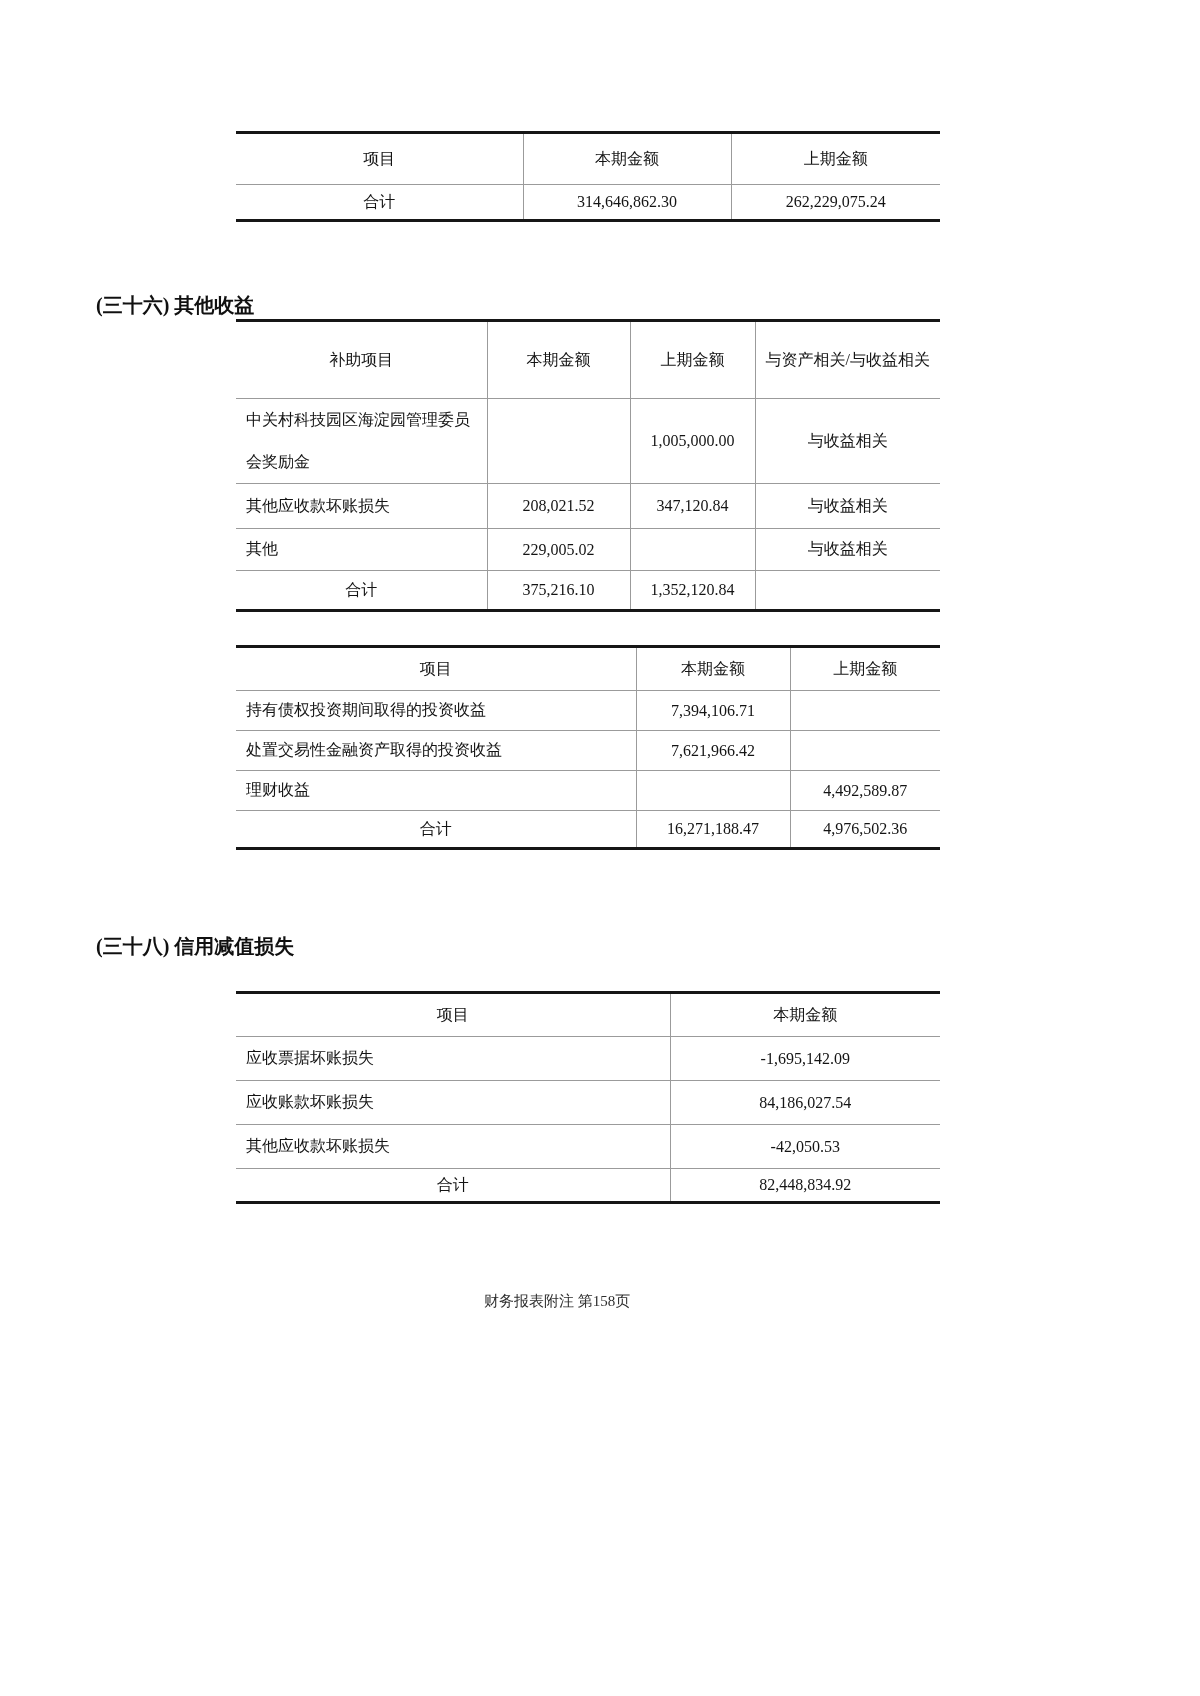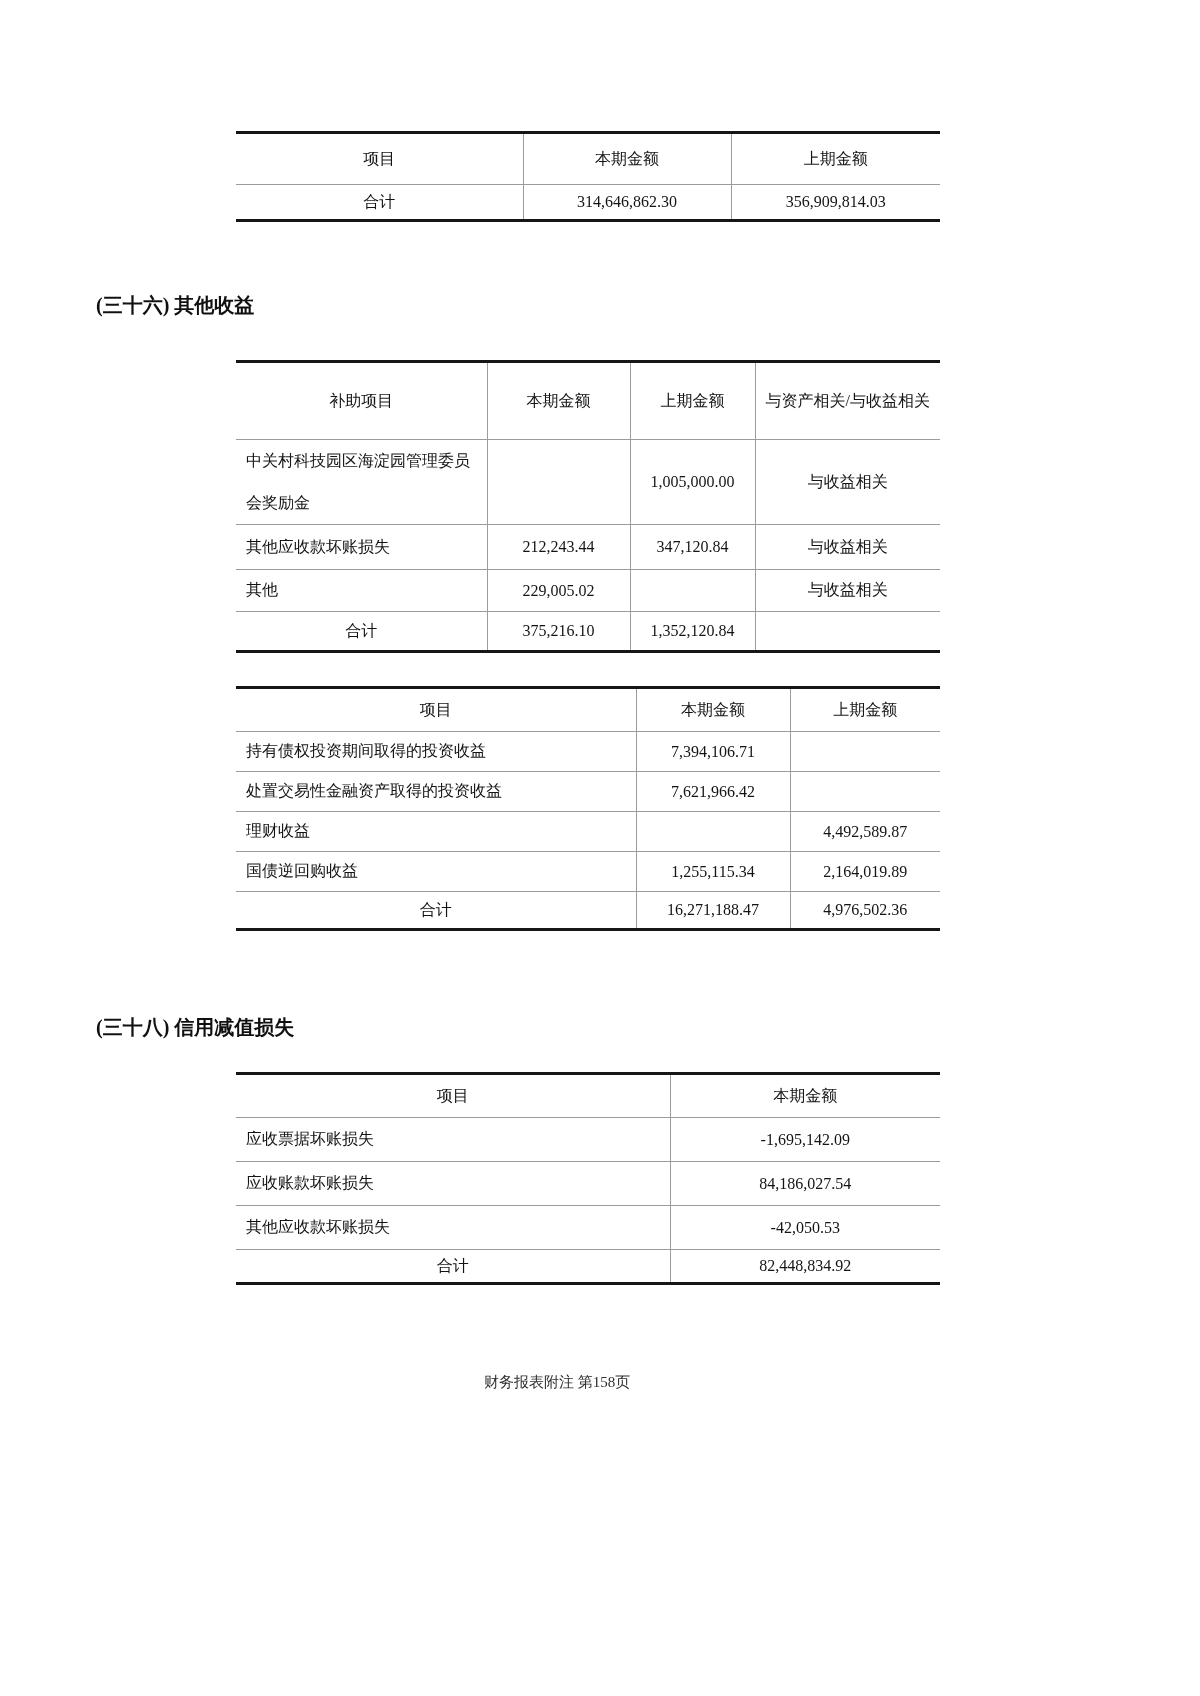--- a/index.html
+++ b/index.html
@@ -39,21 +39,21 @@
     margin-left:96px;
     font-size:20px;
     font-weight:bold;
     color:#101010;
     font-family:"Liberation Serif","DejaVu Serif",serif;
   }
   .h36 { margin-top:70px; }
   .h37 { margin-top:63px; }
   .h38 { margin-top:83px; }
   .t1 { margin-top:131px; }
-  .t2 { margin-top:41px; }
+  .t2 { }
   .t3 { margin-top:33px; }
   .t4 { margin-top:31px; }
   .footer {
     margin-top:88px;
     width:1200px;
     text-align:center;
     transform:translateX(-43px);
     font-size:15px;
     color:#2e2e2e;
   }
@@ -71,21 +71,21 @@
       </colgroup>
     <tbody>
         <tr style="height:52px">
       <th class="ctr">项目</th>
       <th class="ctr">本期金额</th>
       <th class="ctr">上期金额</th>
     </tr>
     <tr style="height:36px">
       <td class="ctr">合计</td>
       <td class="num">314,646,862.30</td>
-      <td class="num">356,909,814.03</td>
+      <td class="num">262,229,075.24</td>
     </tr>
   </tbody>
     </table>
 
   <div class="heading h36">(三十六) 其他收益</div>
 
   <table class="tbl t2">
     <colgroup>
         <col style="width:251px">
         <col style="width:143px">
@@ -100,21 +100,21 @@
       <th class="ctr hdr2">与资产相关/与收益相关</th>
     </tr>
     <tr style="height:85px">
       <td class="lbl wrap2">中关村科技园区海淀园管理委员会奖励金</td>
       <td class="num"></td>
       <td class="num">1,005,000.00</td>
       <td class="ctr">与收益相关</td>
     </tr>
     <tr style="height:45px">
       <td class="lbl">其他应收款坏账损失</td>
-      <td class="num">212,243.44</td>
+      <td class="num">208,021.52</td>
       <td class="num">347,120.84</td>
       <td class="ctr">与收益相关</td>
     </tr>
     <tr style="height:42px">
       <td class="lbl">其他</td>
       <td class="num">229,005.02</td>
       <td class="num"></td>
       <td class="ctr">与收益相关</td>
     </tr>
     <tr style="height:40px">
@@ -147,25 +147,20 @@
     <tr style="height:40px">
       <td class="lbl">处置交易性金融资产取得的投资收益</td>
       <td class="num">7,621,966.42</td>
       <td class="num"></td>
     </tr>
     <tr style="height:40px">
       <td class="lbl">理财收益</td>
       <td class="num"></td>
       <td class="num">4,492,589.87</td>
     </tr>
-    <tr style="height:40px">
-      <td class="lbl">国债逆回购收益</td>
-      <td class="num">1,255,115.34</td>
-      <td class="num">2,164,019.89</td>
-    </tr>
     <tr style="height:38px">
       <td class="ctr">合计</td>
       <td class="num">16,271,188.47</td>
       <td class="num">4,976,502.36</td>
     </tr>
   </tbody>
     </table>
 
   <div class="heading h38">(三十八) 信用减值损失</div>
 

